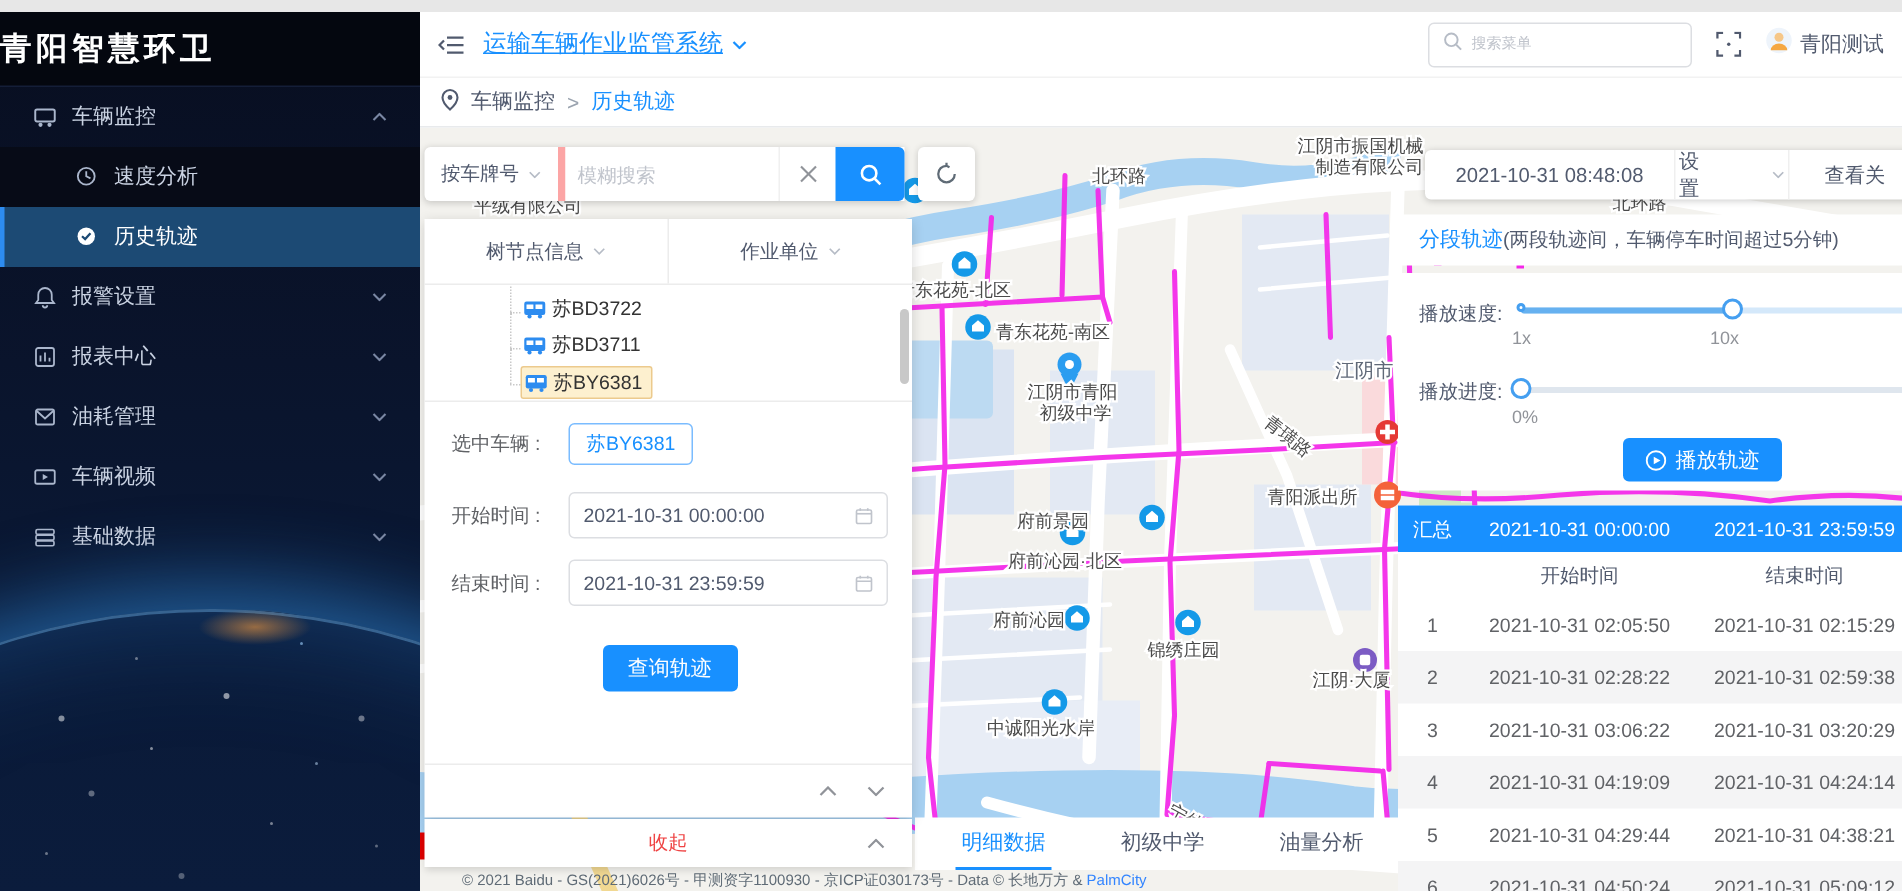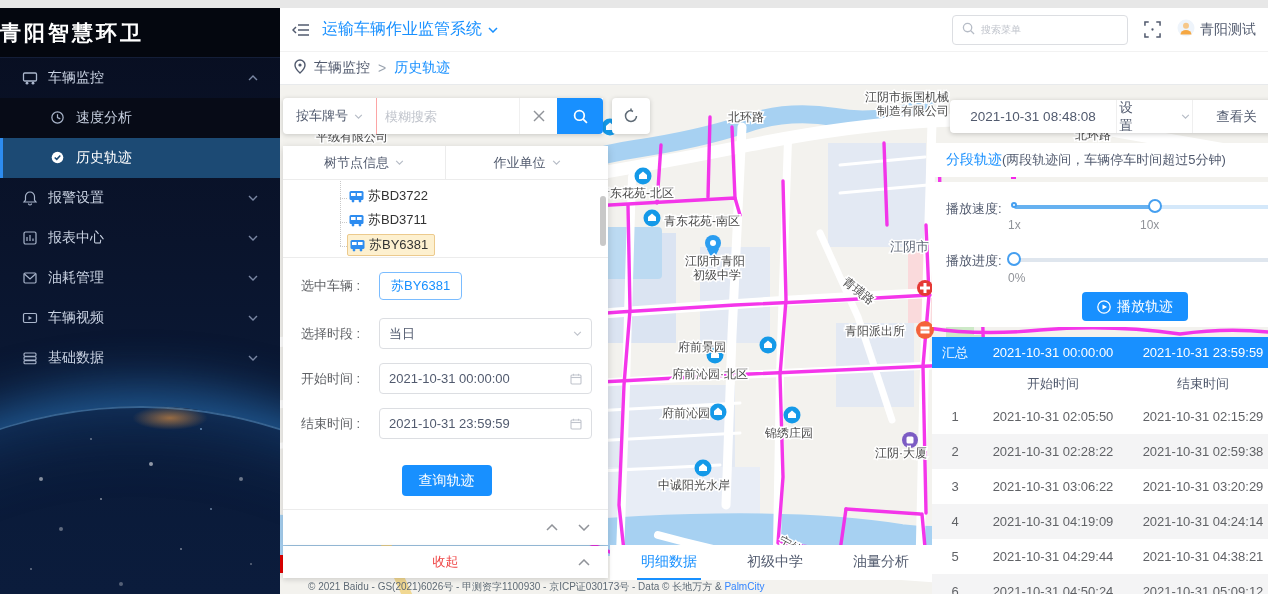--- a/index.html
+++ b/index.html
@@ -32,21 +32,21 @@
       150px 455px 0 1px rgba(255,255,255,.55),210px 500px 0 0 rgba(200,230,255,.5),
       60px 520px 0 1px rgba(255,255,255,.35),180px 540px 0 0 rgba(255,255,255,.45),
       240px 470px 0 1px rgba(255,255,255,.4),30px 560px 0 0 rgba(255,255,255,.4),
       120px 575px 0 1px rgba(255,255,255,.3),250px 555px 0 0 rgba(255,255,255,.35),
       200px 420px 0 0 rgba(160,210,255,.6),100px 490px 0 0 rgba(255,255,255,.5); }
 
   
   .topbar { position:absolute; left:280px; top:8px; width:988px; height:44px; background:#fff; z-index:9;
     display:flex; align-items:center; padding:0 12px; border-bottom:1px solid #f2f2f2; }
   .collapse-icon { color:#515a6e; display:flex; cursor:pointer; }
-  .app-title { color:#1890ff; font-size:16px; margin:0 6px 0 12px; cursor:pointer; }
+  .app-title { color:#1890ff; font-size:16px; margin:0 6px 0 12px; cursor:pointer;text-decoration:underline; }
   .title-caret { color:#1890ff; display:flex; cursor:pointer; }
   .topbar-right { margin-left:auto; display:flex; align-items:center; gap:16px; }
   .menu-search { width:176px; height:30px; border:1px solid #dcdee2; border-radius:4px; display:flex;
     align-items:center; padding:0 9px; gap:6px; color:#c0c4cc; }
   .menu-search input { border:none; outline:none; width:120px; font-size:10px; color:#be185d;
     font-family:inherit; }
   .menu-search input::placeholder { color:#c0c4cc; }
   .fs-icon { color:#515a6e; display:flex; cursor:pointer; }
   .user-wrap { display:flex; align-items:center; gap:5px; white-space:nowrap; }
   .username { font-size:14px; color:#515a6e; }
@@ -61,35 +61,35 @@
   .map svg { display:block; }
   .map-label { font-size:12px; fill:#4a4a4a; paint-order:stroke; stroke:#fff; stroke-width:3px; }
   .map-label.city { font-size:13px; fill:#606978; }
   .copyright { position:absolute; left:284px; top:580px; z-index:2; font-size:10px; color:#5f6b76; white-space:nowrap;margin-left:24px; }
   .copyright .link { color:#3385ff; }
 
   
   .search-row { position:absolute; left:283px; top:98px; width:320px; height:36px; z-index:5; background:#fff;
     border-radius:4px 0 0 4px; box-shadow:0 1px 5px rgba(0,0,0,.18); display:flex; align-items:stretch; }
   .plate-select { width:94px; display:flex; align-items:center; justify-content:center; gap:6px;
-    font-size:13px; color:#515a6e; border-right:1px solid #fca5a5; cursor:pointer;font-family:Liberation Serif, serif; }
+    font-size:13px; color:#515a6e; border-right:5px solid #fca5a5; cursor:pointer;font-family:Liberation Serif, serif; }
   .plate-select .chev, .fsel-chev { color:#b6bcc6; display:flex; }
   .fuzzy-input { flex:1; border:none; outline:none; padding:0 8px; font-size:13px; color:#515a6e; font-family:inherit; min-width:0;}
   .fuzzy-input::placeholder { color:#c0c4cc; }
   .clear-btn { width:38px; display:flex; align-items:center; justify-content:center; color:#909399;
     border-left:1px solid #f0f0f0; font-size:15px; cursor:pointer; }
   .search-btn { width:46px; background:#1890ff; border-radius:0 4px 4px 0; display:flex; align-items:center;
     justify-content:center; color:#fff; cursor:pointer; border:none; }
   .refresh-btn { position:absolute; left:612px; top:98px; width:38px; height:36px; background:#fff; z-index:5;
     border-radius:4px; box-shadow:0 1px 5px rgba(0,0,0,.18); display:flex; align-items:center;
     justify-content:center; color:#5f6b76; cursor:pointer; border:none; font-size:16px; }
 
   .main-panel { position:absolute; left:283px; top:146px; width:325px; height:399px; background:#fff; z-index:5;
     box-shadow:0 2px 8px rgba(0,0,0,.16); }
-  .ptabs { height:34px; display:flex; border-bottom:1px solid #ececec; }
+  .ptabs { height:44px; display:flex; border-bottom:1px solid #ececec; }
   .ptab { flex:1; display:flex; align-items:center; justify-content:center; gap:6px; font-size:13px;
     color:#515a6e; cursor:pointer; }
   .ptab + .ptab { border-left:1px solid #ececec; }
   .ptab .chev { color:#b6bcc6; display:flex; }
   .tree { position:relative; height:78px; border-bottom:1px solid #ececec; padding-top:6px; overflow:hidden; }
   .tnode { height:24px; display:flex; align-items:flex-start; padding-left:64px; font-size:13px; color:#333;
     position:relative; cursor:pointer; }
   .tnode::before { content:""; position:absolute; left:57px; top:-12px; height:24px; border-left:1px dotted #c9c9c9; }
   .tnode::after { content:""; position:absolute; left:57px; top:12px; width:7px; border-top:1px dotted #c9c9c9; }
   .tsel { display:flex; align-items:center; gap:4px; padding:1px 6px 1px 2px; border-radius:2px; }
@@ -578,31 +578,20 @@
           </span>
       </div>
       <div class="scroll-thumb"></div>
     </div>
     <div class="form">
       <div class="frow tagrow">
         <span class="flabel">选中车辆 :</span>
         <span class="vehicle-tag">苏BY6381</span>
       </div>
       <div class="frow">
-        <span class="flabel">选择时段 :</span>
-        <div class="fselect">
-          <span>当日</span>
-          <span class="fic">
-            <svg width="9" height="5" viewBox="0 0 10 6">
-                <polyline points="1,1 5,5 9,1" fill="none" stroke="currentColor" stroke-width="1.4"></polyline>
-              </svg>
-          </span>
-        </div>
-      </div>
-      <div class="frow">
         <span class="flabel">开始时间 :</span>
         <div class="finput">
           <span>2021-10-31 00:00:00</span>
           <span class="fic">
             <svg width="12" height="12" viewBox="0 0 12 12">
                 <rect x="1" y="2" width="10" height="9" rx="1" fill="none" stroke="currentColor" stroke-width="1.1"></rect>
                 <line x1="1" y1="4.5" x2="11" y2="4.5" stroke="currentColor" stroke-width="1.1"></line>
                 <line x1="3.5" y1="0.8" x2="3.5" y2="2.6" stroke="currentColor" stroke-width="1.1"></line>
                 <line x1="8.5" y1="0.8" x2="8.5" y2="2.6" stroke="currentColor" stroke-width="1.1"></line>
               </svg>

